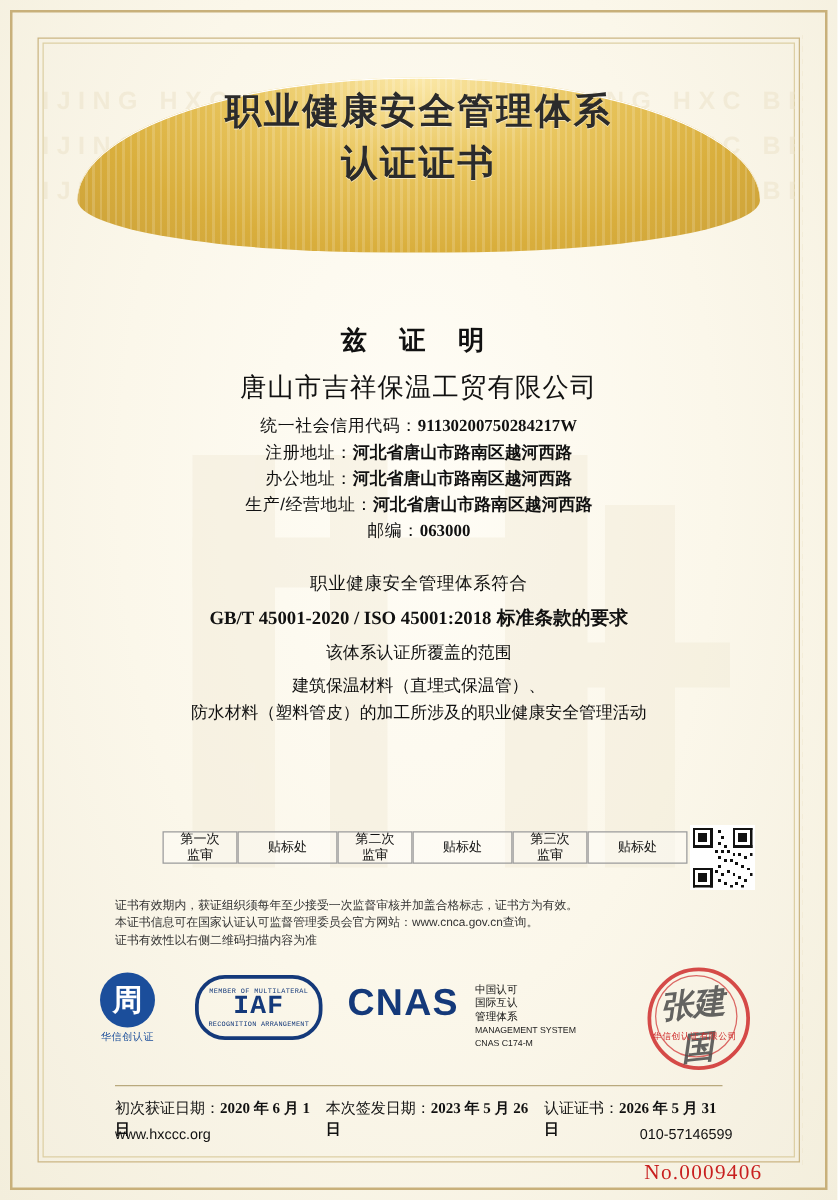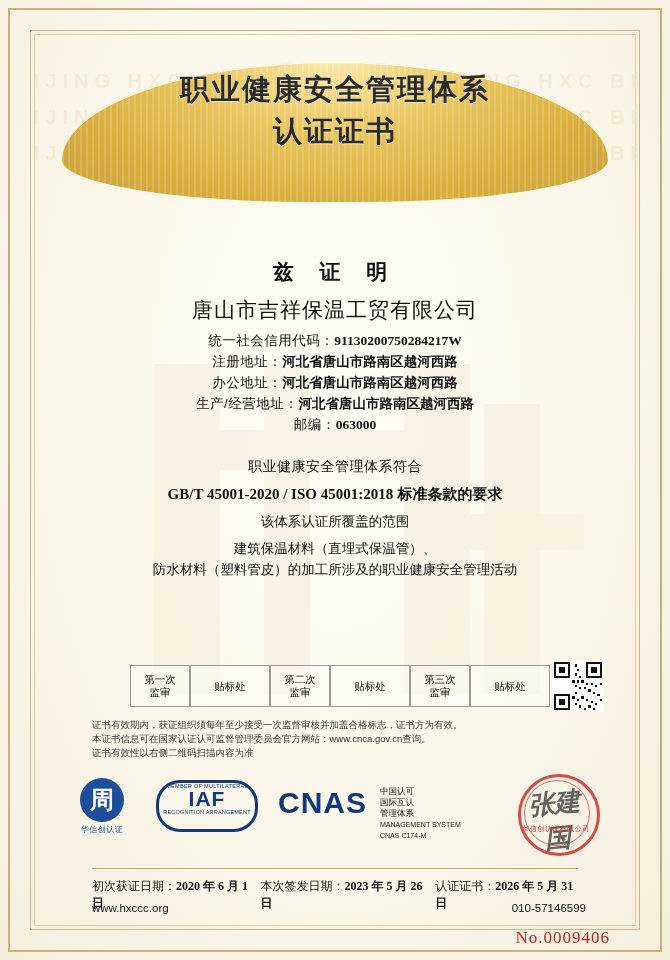--- a/index.html
+++ b/index.html
@@ -123,21 +123,21 @@
     color:#111;
   }
   .scope .s1{font-size:14px;letter-spacing:.5px;margin-bottom:9px;}
   .scope .s2{font-size:15px;font-weight:bold;margin-bottom:9px;}
   .scope .s2 .std{font-family:"Liberation Serif", serif;}
   .scope .s3{font-size:13.5px;margin-bottom:7px;}
   .scope .s4{font-size:13.5px;line-height:21px;}
 
   
   .surv{
-    position:absolute;left:52px;top:625px;width:420px;height:42px;
+    position:absolute;left:52px;top:625px;width:420px;height:26px;
     display:flex;
     padding-left:38px;
   }
   .surv .cell{
     border:1px solid #9a9a9a;
     box-sizing:border-box;
     display:flex;align-items:center;justify-content:center;
     font-size:10.5px;color:#111;text-align:center;line-height:13px;
     background:rgba(255,255,255,.35);
   }
@@ -169,22 +169,23 @@
   .hx-circle{
     width:44px;height:44px;border-radius:50%;
     background:#1b4e9b;color:#fff;
     display:flex;align-items:center;justify-content:center;
     font-size:24px;font-weight:bold;margin:0 auto;
     font-family:"Liberation Serif", serif;
   }
   .iaf{
     width:96px;height:46px;border-radius:24px;
     border:3px solid #14397a;
-    display:flex;flex-direction:column;align-items:center;justify-content:flex-start;
+    display:flex;flex-direction:column;align-items:center;justify-content:center;
     color:#14397a;
+    font-family:Liberation Mono, monospace;
   }
   .iaf .top{font-size:5.5px;letter-spacing:.3px;}
   .iaf .mid{font-size:21px;font-weight:bold;line-height:20px;letter-spacing:1px;}
   .iaf .bot{font-size:5.5px;letter-spacing:.2px;}
   .cnas{
     font-size:30px;font-weight:bold;color:#14397a;letter-spacing:1px;
     font-family:"Liberation Sans", sans-serif;
   }
   .cnas-text{
     font-size:8.5px;color:#111;line-height:11px;

